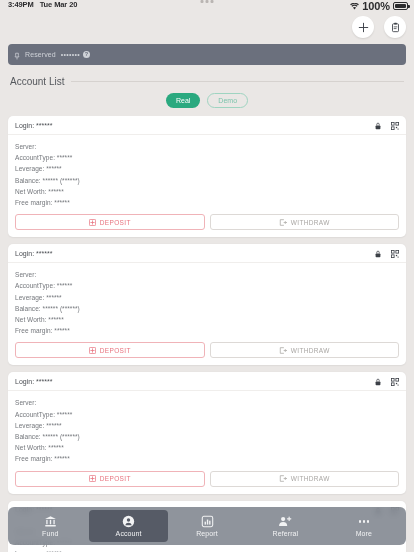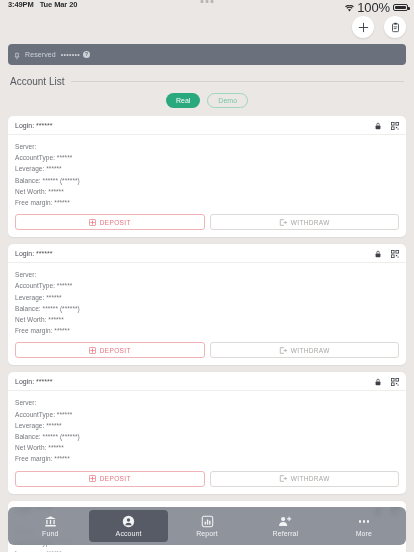--- a/index.html
+++ b/index.html
@@ -41,22 +41,22 @@
   .sb-dot {
     width: 3px; height: 3px;
     background: #b9b5b2;
     border-radius: 1px;
   }
   .sb-right {
     margin-left: auto;
     display: flex;
     align-items: center;
     gap: 3px;
-    font-weight: 400;
-    font-size: 13px;
+    font-weight: 700;
+    font-size: 11px;
   }
   .wifi-ico { display: block; }
   .battery {
     width: 15px; height: 7.5px;
     border: 1px solid #2c2c2e;
     border-radius: 2px;
     position: relative;
     padding: 1px;
   }
   .battery::after {

